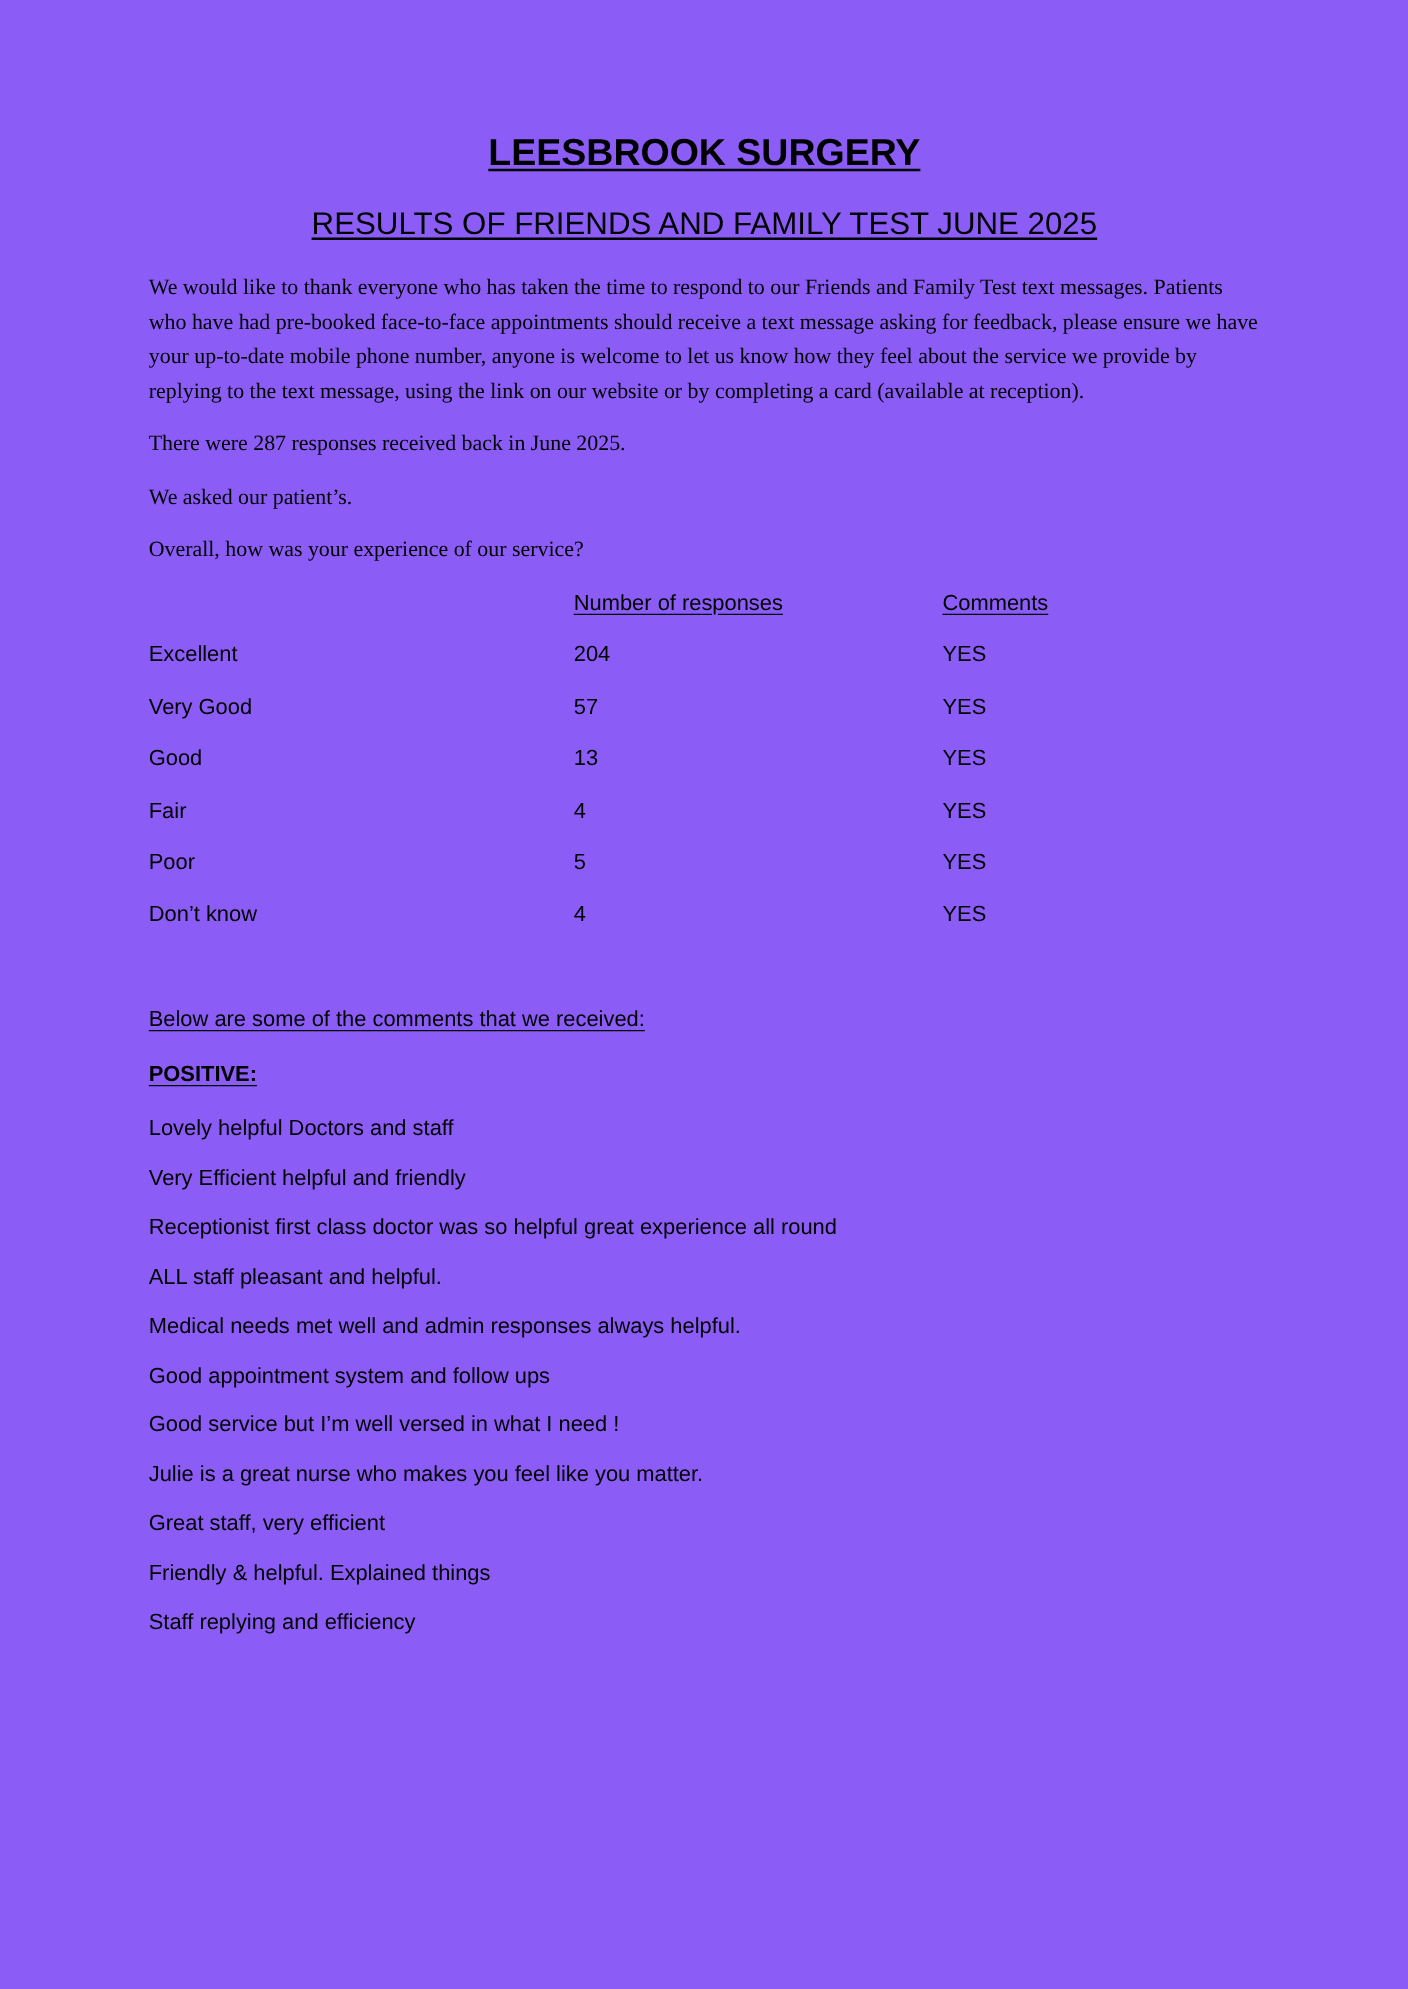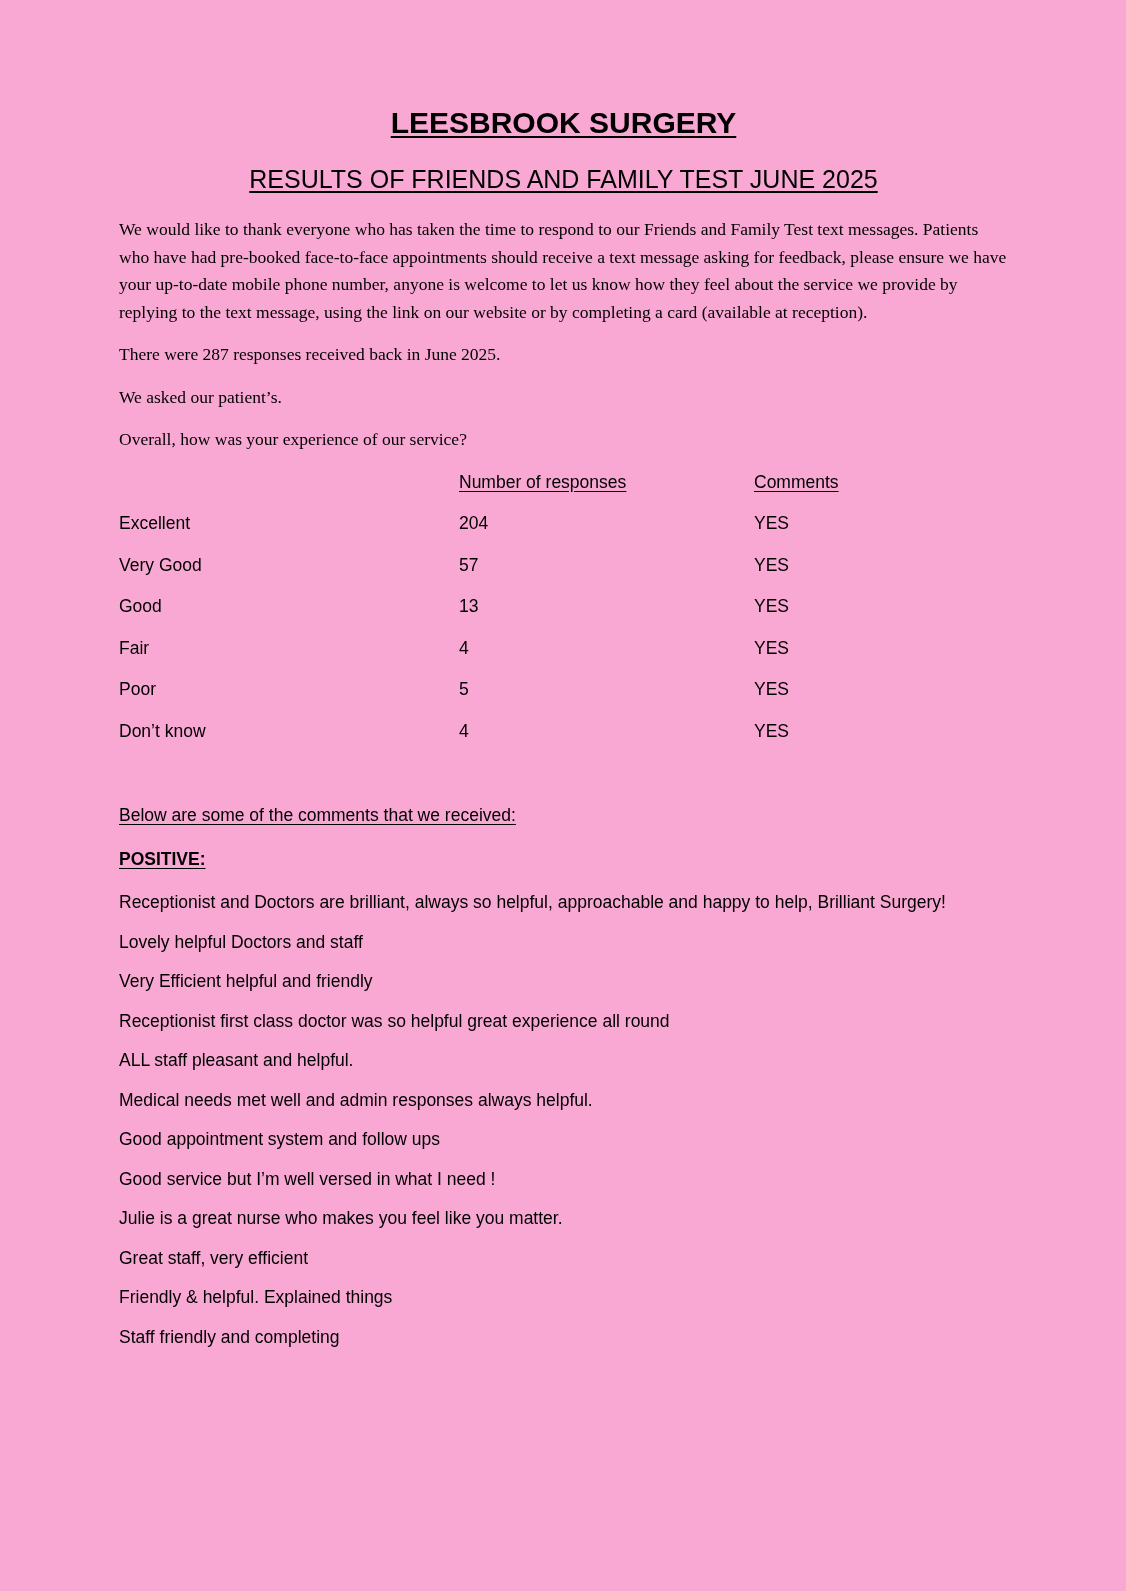--- a/index.html
+++ b/index.html
@@ -1,21 +1,21 @@
 <!DOCTYPE html>
 <html><head>
 <meta charset="utf-8">
 <style>
   html, body { margin: 0; padding: 0; background: #ffffff; }
   .page {
     position: relative;
     width: 1126px;
     height: 1591px;
     box-sizing: border-box;
-    background: #f9a8d4;
+    background: #8b5cf6;
     color: #000000;
     font-family: "Liberation Sans", sans-serif;
     font-size: 17.5px;
     line-height: 27.5px;
     padding: 104px 118px 0 119px;
     overflow: hidden;
   }
   h1.doc-title {
     font-size: 30px;
     line-height: 38px;
@@ -90,26 +90,25 @@
 
     <div class="cell-label">Don’t know</div>
     <div class="cell-num">4</div>
     <div class="cell-com">YES</div>
   </div>
 
   <p class="heading-par"><span class="u">Below are some of the comments that we received:</span></p>
 
   <p class="heading-par positive-heading"><span class="u">POSITIVE:</span></p>
 
-  <p class="comment-par">Receptionist and Doctors are brilliant, always so helpful, approachable and happy to help, Brilliant Surgery!</p>
   <p class="comment-par">Lovely helpful Doctors and staff</p>
   <p class="comment-par">Very Efficient helpful and friendly</p>
   <p class="comment-par">Receptionist first class doctor was so helpful great experience all round</p>
   <p class="comment-par">ALL staff pleasant and helpful.</p>
   <p class="comment-par">Medical needs met well and admin responses always helpful.</p>
   <p class="comment-par">Good appointment system and follow ups</p>
   <p class="comment-par">Good service but I’m well versed in what I need !</p>
   <p class="comment-par">Julie is a great nurse who makes you feel like you matter.</p>
   <p class="comment-par">Great staff, very efficient</p>
   <p class="comment-par">Friendly &amp; helpful. Explained things</p>
-  <p class="comment-par">Staff friendly and completing</p>
+  <p class="comment-par">Staff replying and efficiency</p>
 
 </div>
 
 </body></html>

